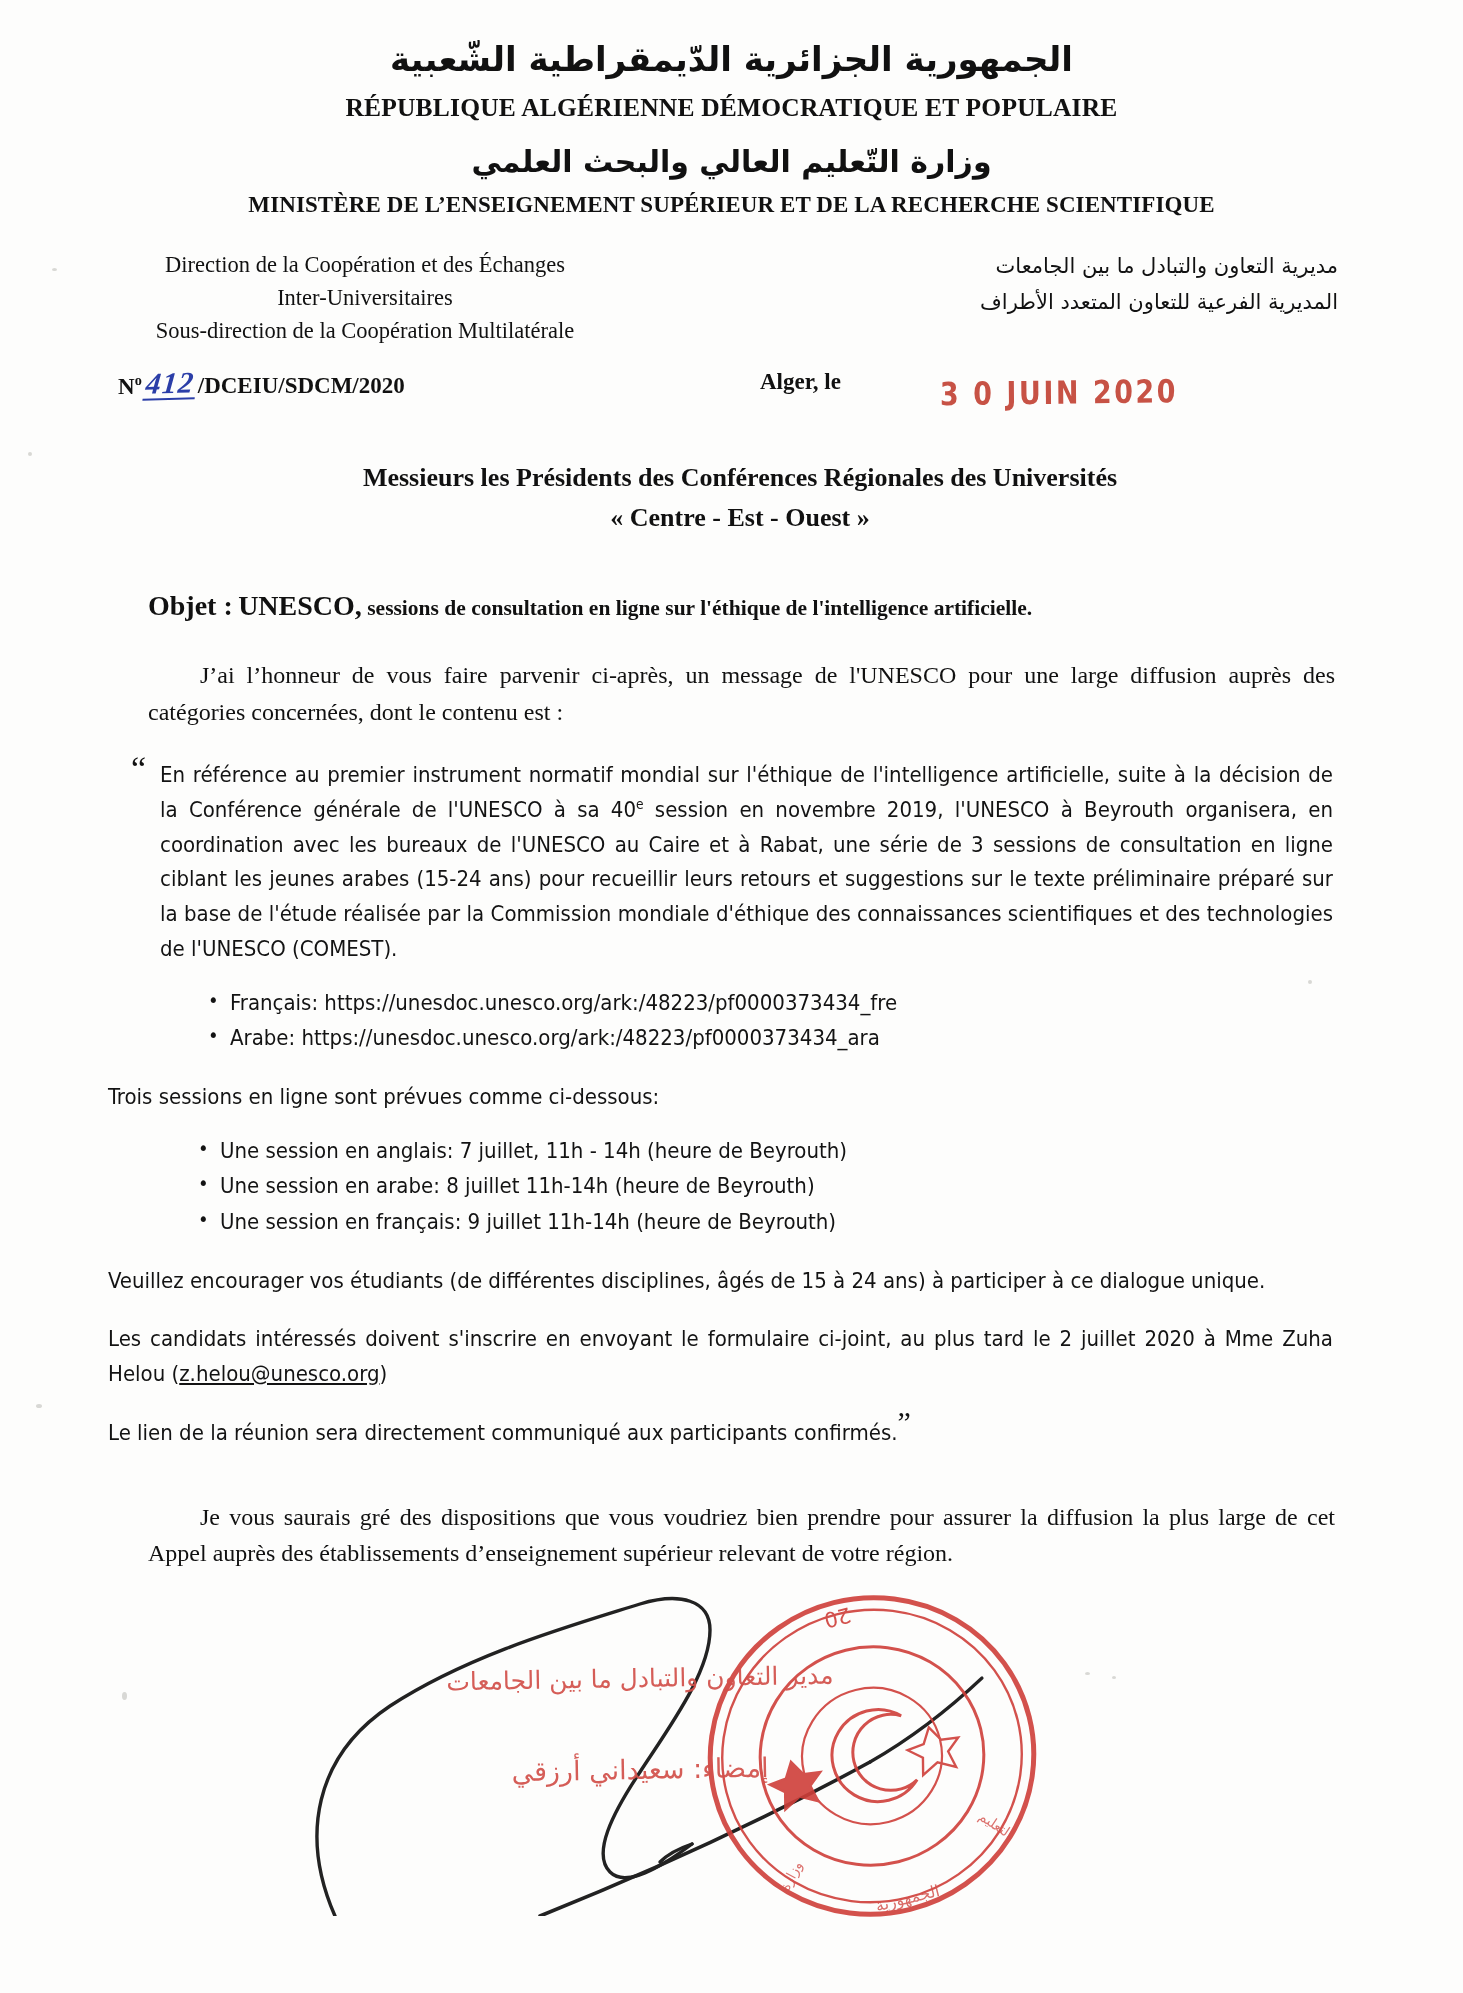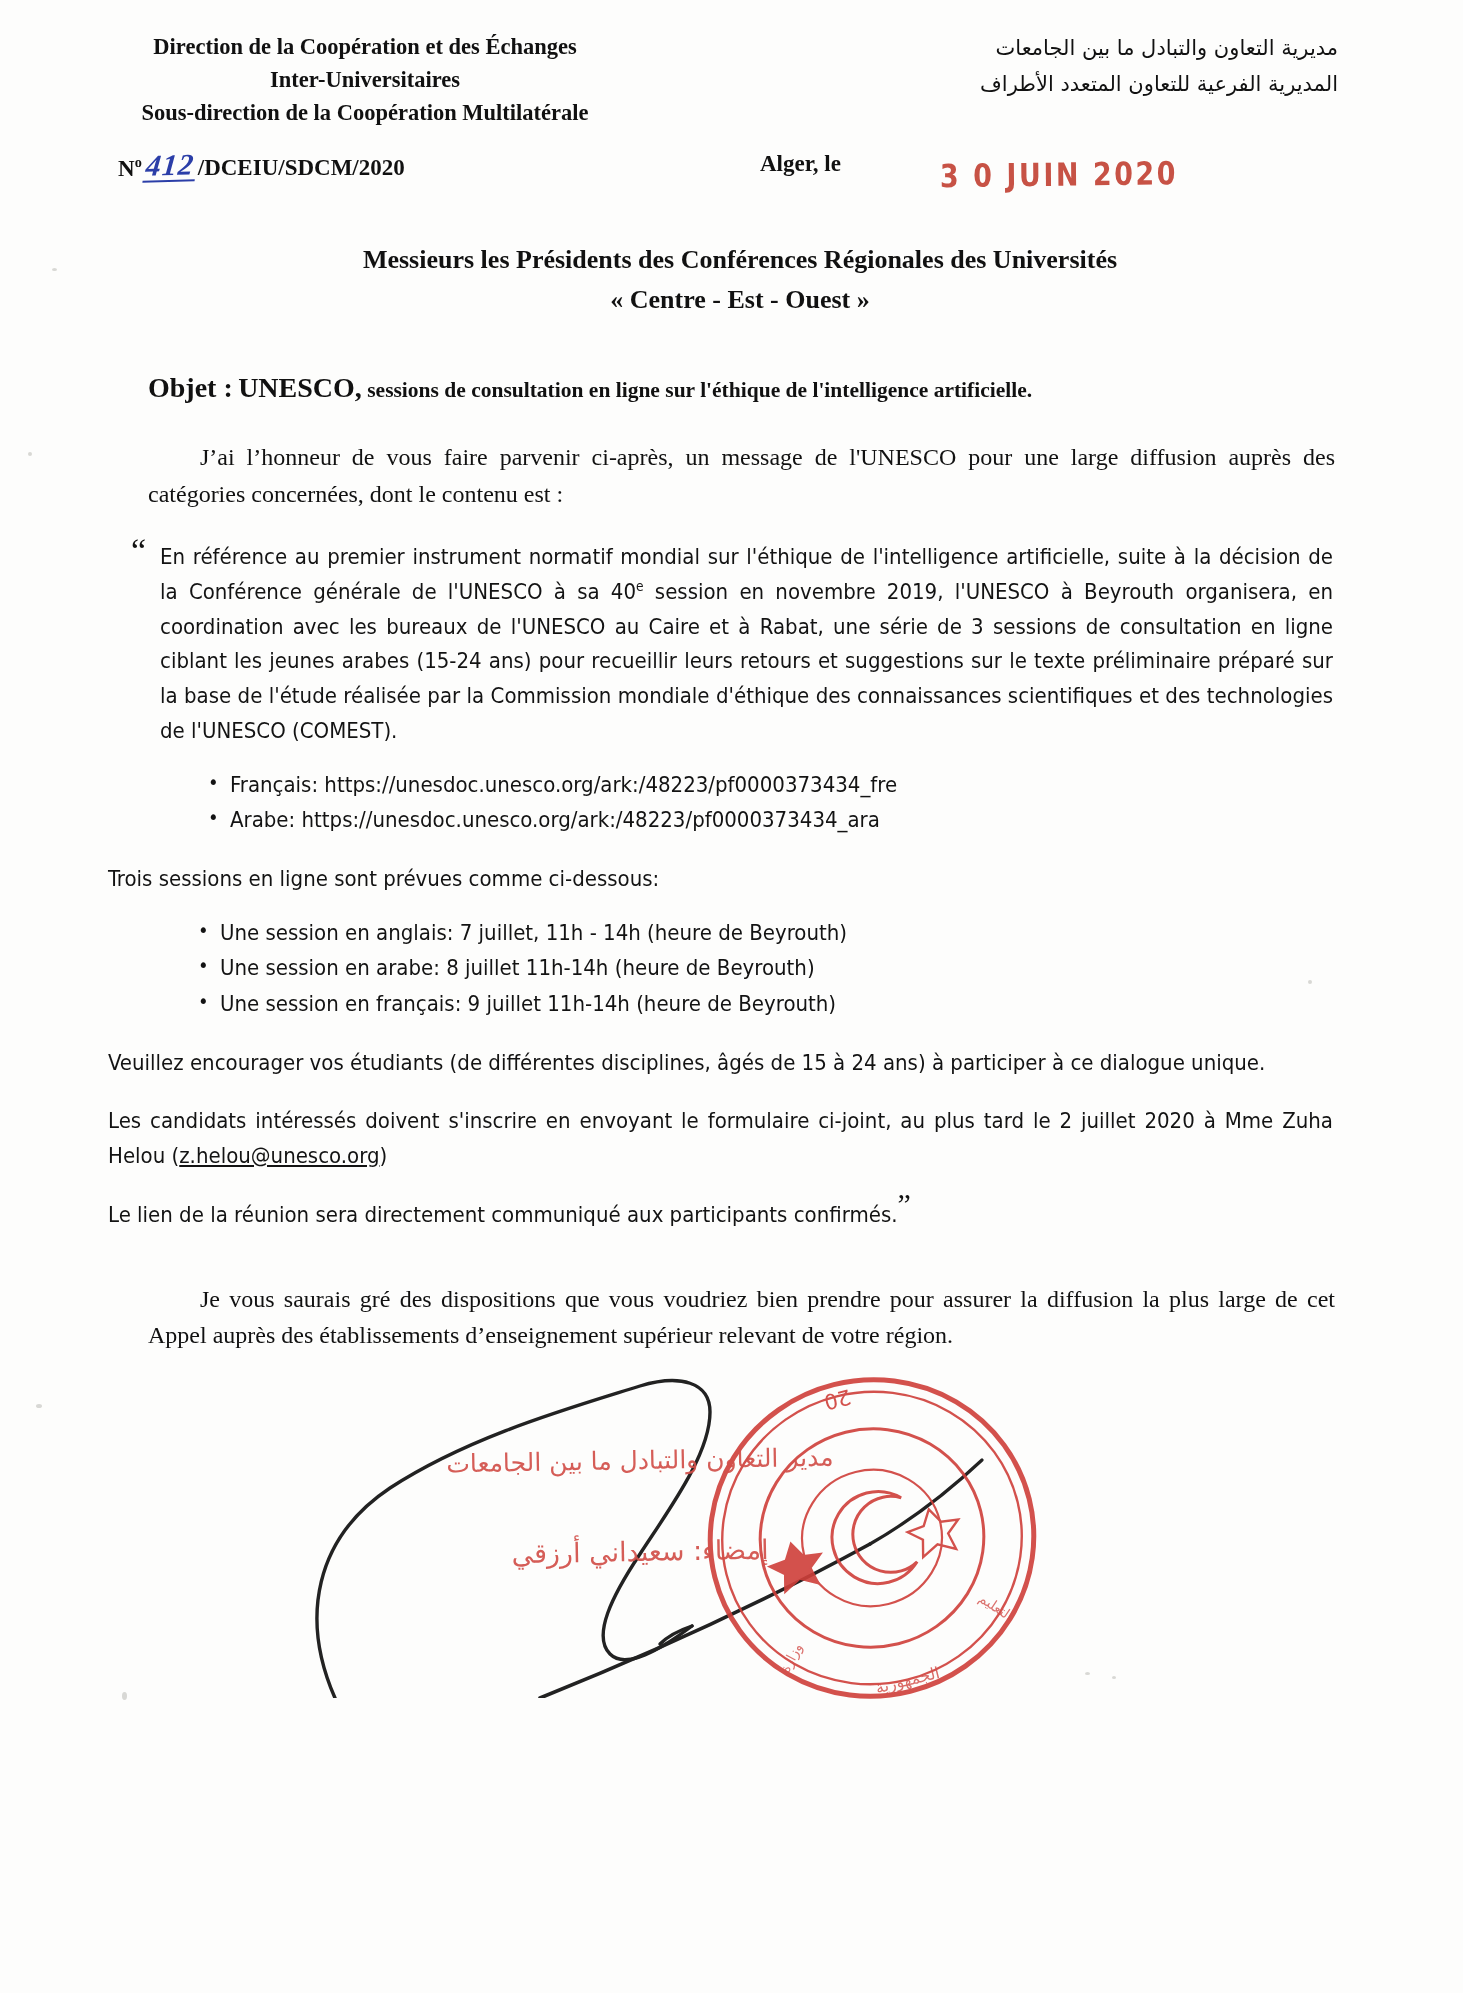--- a/index.html
+++ b/index.html
@@ -72,21 +72,21 @@
   
   .dir-block {
     display: flex;
     justify-content: space-between;
     align-items: flex-start;
     margin-top: 30px;
     padding: 0 125px 0 115px;
   }
   .dir-fr {
     font-family: "Liberation Serif", serif;
-    font-weight: bold;
+    font-weight: normal;
     font-size: 22.5px;
     line-height: 1.47;
     text-align: center;
     width: 500px;
     color: #111;
   }
   .dir-ar {
     font-family: "DejaVu Sans", sans-serif;
     direction: rtl;
     font-size: 21px;
@@ -301,20 +301,26 @@
 <div class="page">
 
   <span class="speck" style="left:52px;top:268px;width:5px;height:3px;"></span>
   <span class="speck" style="left:28px;top:452px;width:4px;height:4px;"></span>
   <span class="speck" style="left:36px;top:1404px;width:6px;height:4px;"></span>
   <span class="speck" style="left:122px;top:1692px;width:5px;height:8px;"></span>
   <span class="speck" style="left:1085px;top:1672px;width:5px;height:3px;"></span>
   <span class="speck" style="left:1112px;top:1676px;width:4px;height:3px;"></span>
   <span class="speck" style="left:1308px;top:980px;width:4px;height:4px;"></span>
 
+  <div class="hdr">
+    <div class="ar-title-1">الجمهورية الجزائرية الدّيمقراطية الشّعبية</div>
+    <div class="fr-title-1">RÉPUBLIQUE ALGÉRIENNE DÉMOCRATIQUE ET POPULAIRE</div>
+    <div class="ar-title-2">وزارة التّعليم العالي والبحث العلمي</div>
+    <div class="fr-title-2">MINISTÈRE DE L’ENSEIGNEMENT SUPÉRIEUR ET DE LA RECHERCHE SCIENTIFIQUE</div>
+  </div>
 
   <div class="dir-block">
     <div class="dir-fr">
       <div>Direction de la Coopération et des Échanges</div>
       <div>Inter-Universitaires</div>
       <div>Sous-direction de la Coopération Multilatérale</div>
     </div>
     <div class="dir-ar">
       <div>مديرية التعاون والتبادل ما بين الجامعات</div>
       <div>المديرية الفرعية للتعاون المتعدد الأطراف</div>

